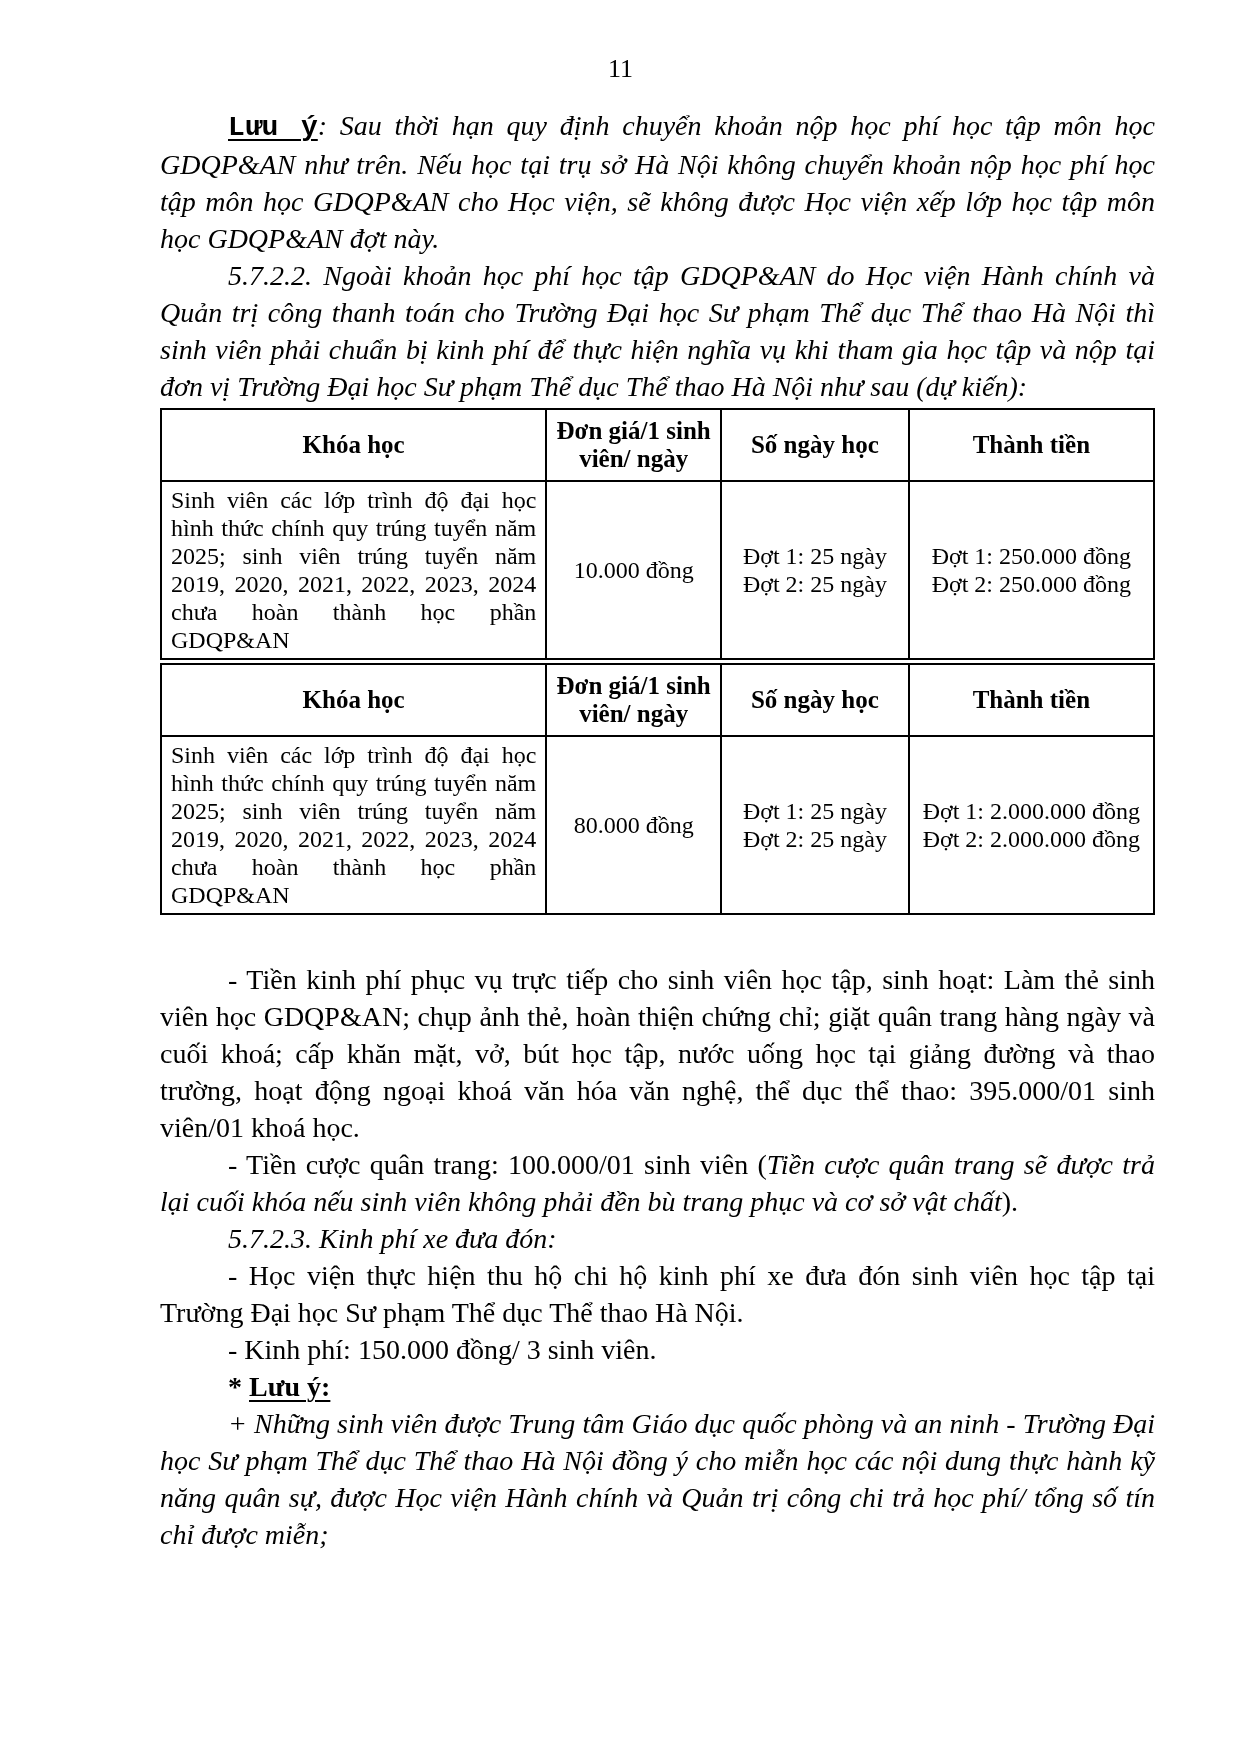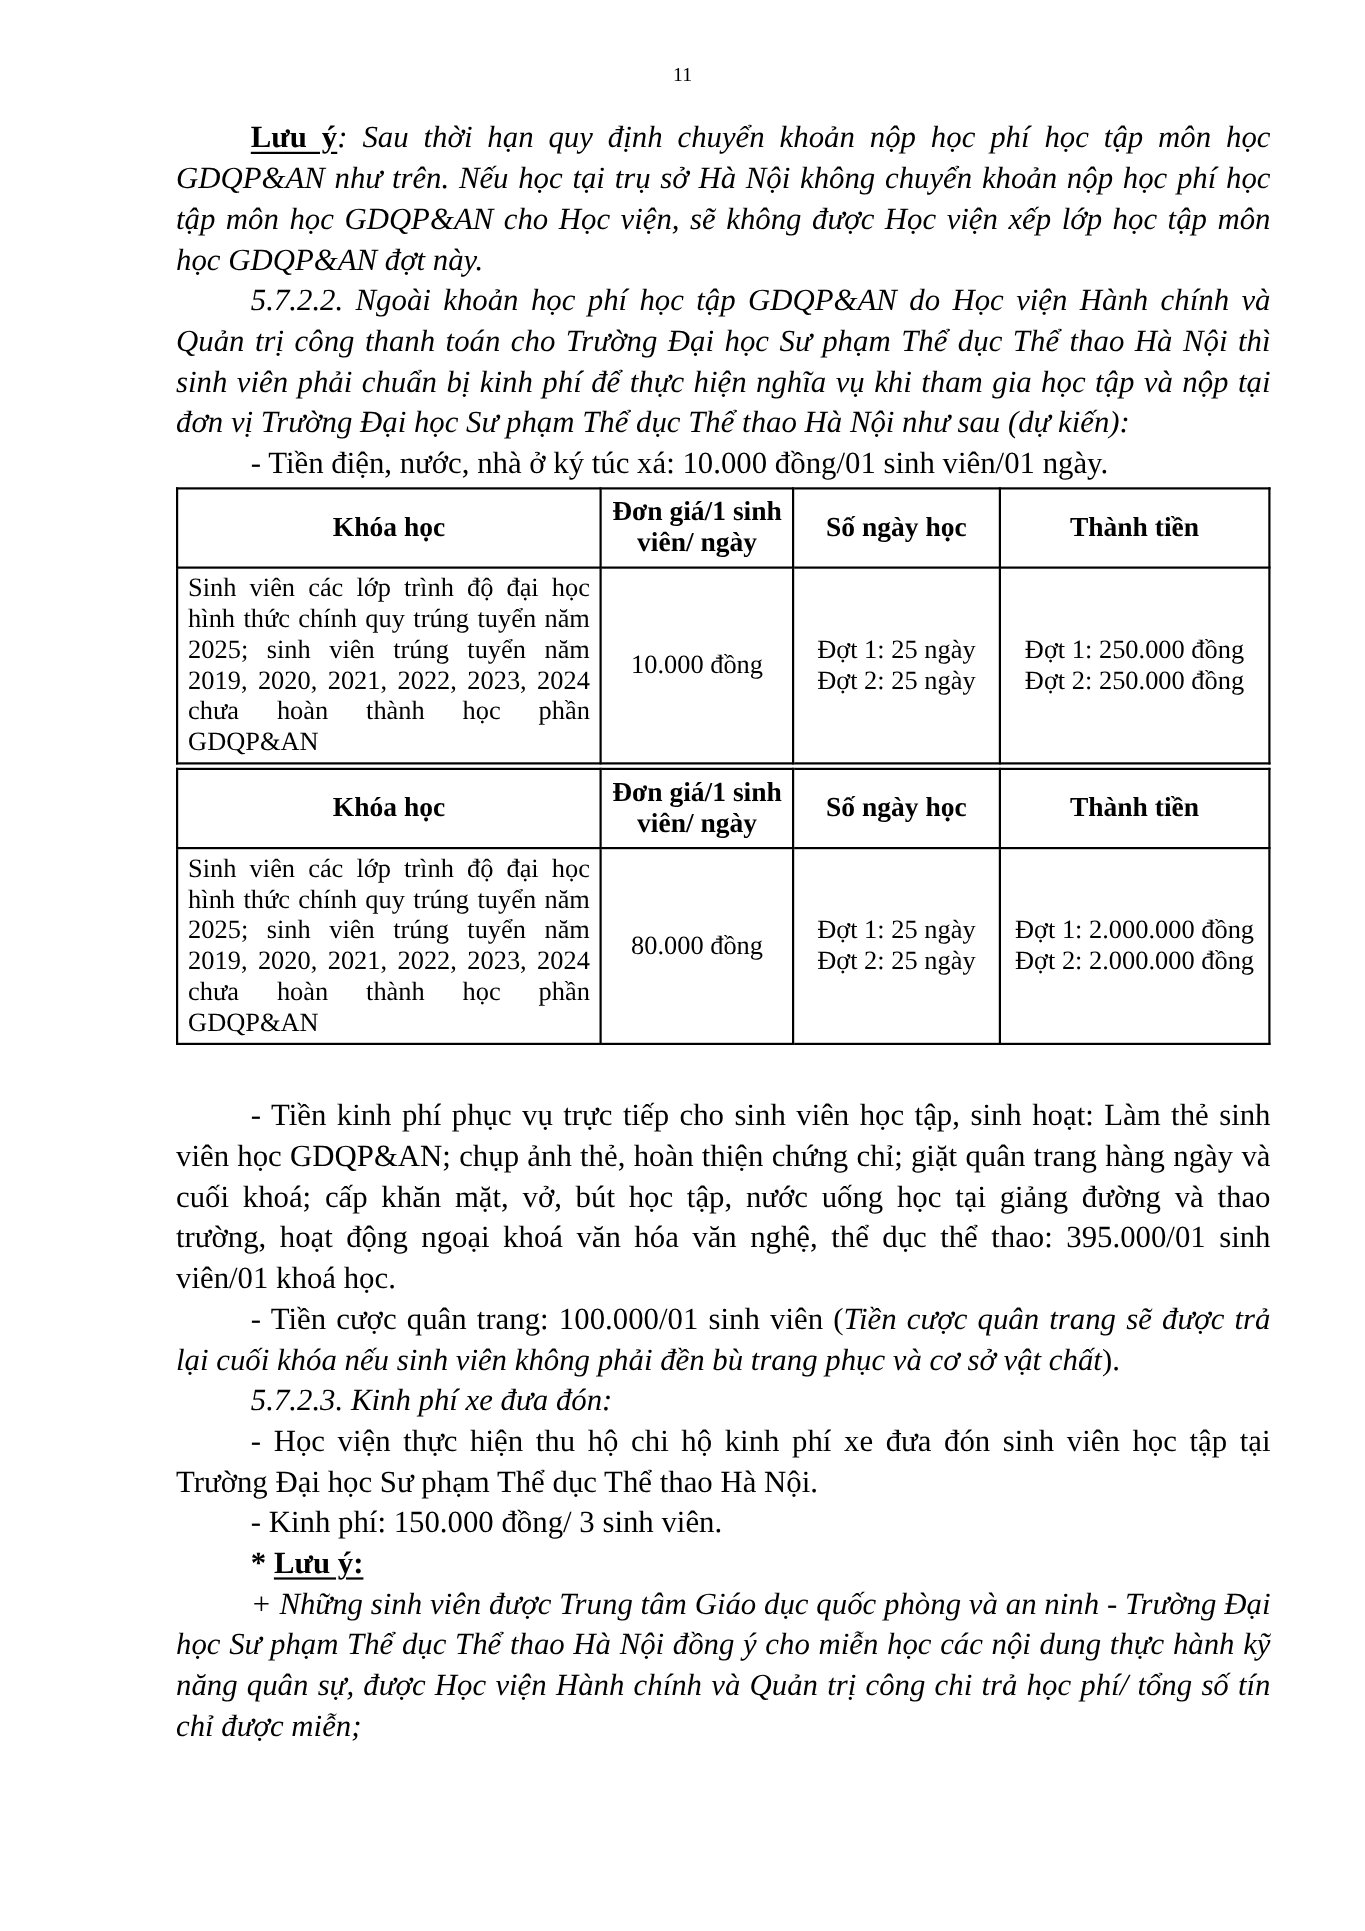--- a/index.html
+++ b/index.html
@@ -14,32 +14,32 @@
     font-family:"Liberation Serif","DejaVu Serif",serif;
     font-size:28px;
     line-height:37px;
     overflow:hidden;
   }
   .page-number{
     position:relative;
     left:-37px;
     width:995px;
     text-align:center;
-    font-size:18px;
+    font-size:26px;
     margin-bottom:20px;
   }
   p{
     margin:0;
     text-align:justify;
     text-indent:68px;
   }
   .it{font-style:italic;}
   .bold{font-weight:bold;}
   .ul{text-decoration:underline;text-decoration-thickness:2px;text-underline-offset:4px;}
-  .upright{font-style:normal;}
+  .upright{font-style:normal;font-family:Liberation Mono, monospace;}
   .gap-before{margin-top:46px;}
   table.fee-table{
     width:100%;
     border-collapse:collapse;
     table-layout:fixed;
     font-size:24px;
     line-height:28px;
     margin:3px 12px 2px 0;
   }
   table.fee-table th,
@@ -73,21 +73,20 @@
 <body>
 
 <div class="page">
 
   <div class="page-number">11</div>
 
   <p class="it"><span class="bold ul upright">Lưu ý</span><span>: Sau thời hạn quy định chuyển khoản nộp học phí học tập môn học GDQP&amp;AN như trên. Nếu học tại trụ sở Hà Nội không chuyển khoản nộp học phí học tập môn học GDQP&amp;AN cho Học viện, sẽ không được Học viện xếp lớp học tập môn học GDQP&amp;AN đợt này.</span></p>
 
   <p class="it">5.7.2.2. Ngoài khoản học phí học tập GDQP&amp;AN do Học viện Hành chính và Quản trị công thanh toán cho Trường Đại học Sư phạm Thể dục Thể thao Hà Nội thì sinh viên phải chuẩn bị kinh phí để thực hiện nghĩa vụ khi tham gia học tập và nộp tại đơn vị Trường Đại học Sư phạm Thể dục Thể thao Hà Nội như sau (dự kiến):</p>
 
-  <p>- Tiền điện, nước, nhà ở ký túc xá: 10.000 đồng/01 sinh viên/01 ngày.</p>
 
   <table class="fee-table">
     <colgroup>
         <col class="c1">
         <col class="c2">
         <col class="c3">
         <col class="c4">
       </colgroup>
     <thead>
       <tr>

